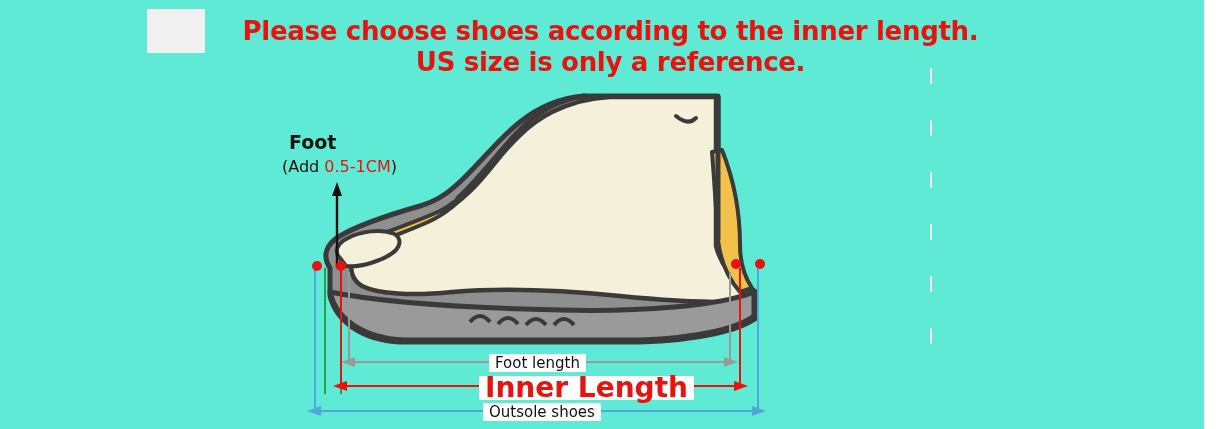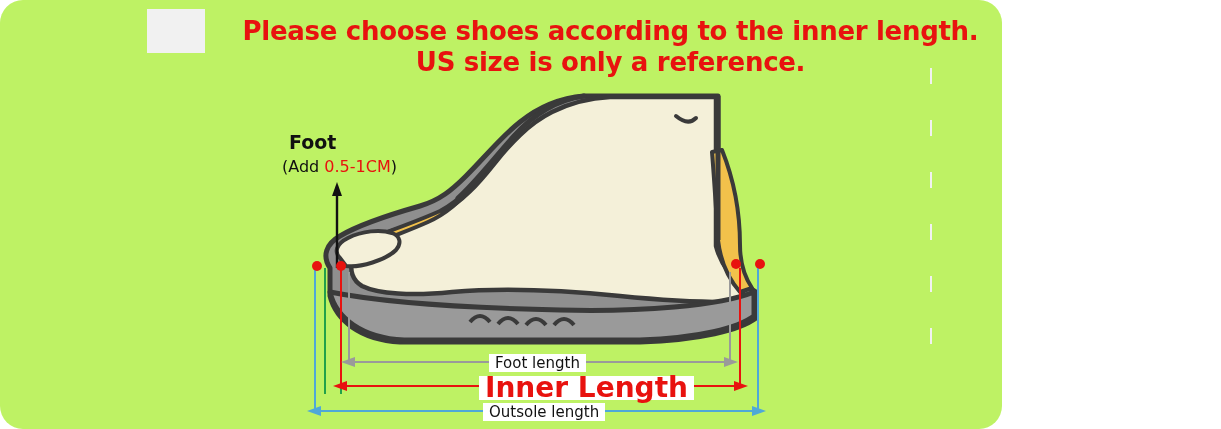--- a/index.html
+++ b/index.html
@@ -5,25 +5,24 @@
   html, body {
     margin: 0;
     padding: 0;
     background: #ffffff;
   }
   body {
     font-family: "Liberation Sans", sans-serif;
   }
   #root {
     position: relative;
-    width: 1002px;
+    width: 1204px;
     height: 429px;
-    background: #bef264;
+    background: #5eead4;
     overflow: hidden;
-    border-radius: 23px;
   }
   .headline {
     position: absolute;
     left: 0;
     top: 16px;
     width: 1221px;
     text-align: center;
     color: #e8120f;
     font-family: "DejaVu Sans", sans-serif;
     font-weight: bold;
@@ -222,15 +221,15 @@
     <circle cx="760" cy="264" r="5" fill="#e8120f"></circle>
   </svg>
 
   <div class="space-label">Foot</div>
   <div class="space-sub">
     <span>(Add </span><span class="red">0.5-1CM</span><span>)</span>
   </div>
 
   <div class="cap cap-foot">Foot length</div>
   <div class="cap cap-inner">Inner Length</div>
-  <div class="cap cap-outsole">Outsole length</div>
+  <div class="cap cap-outsole">Outsole shoes</div>
 
 </div>
 
 </body></html>

